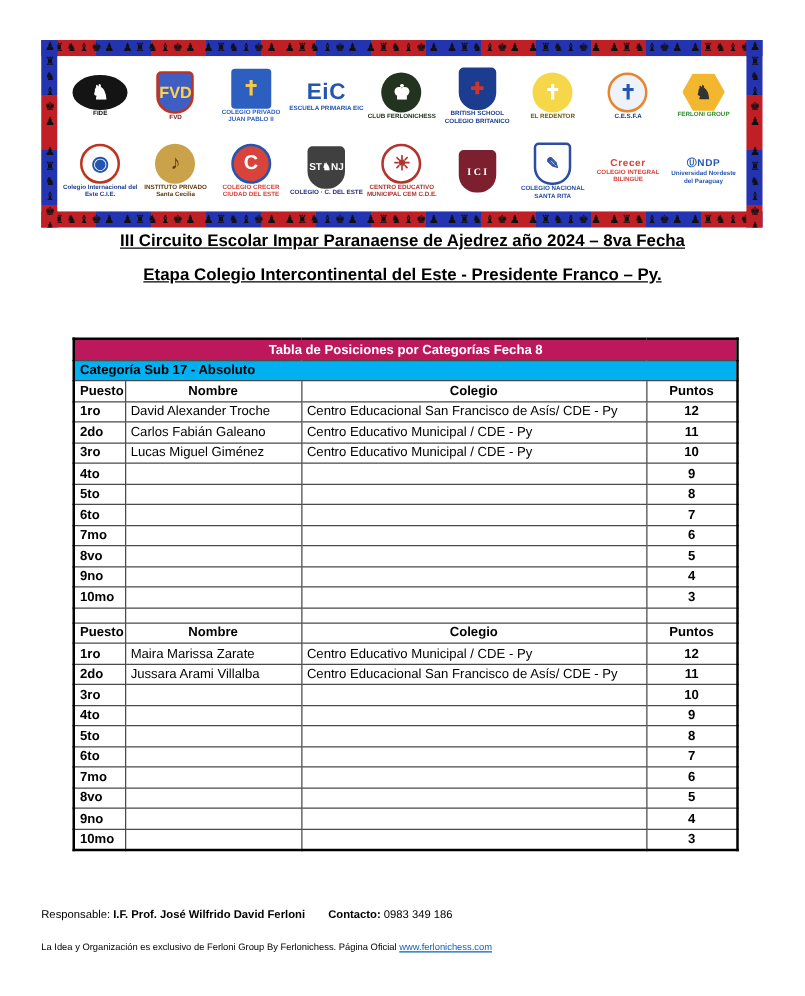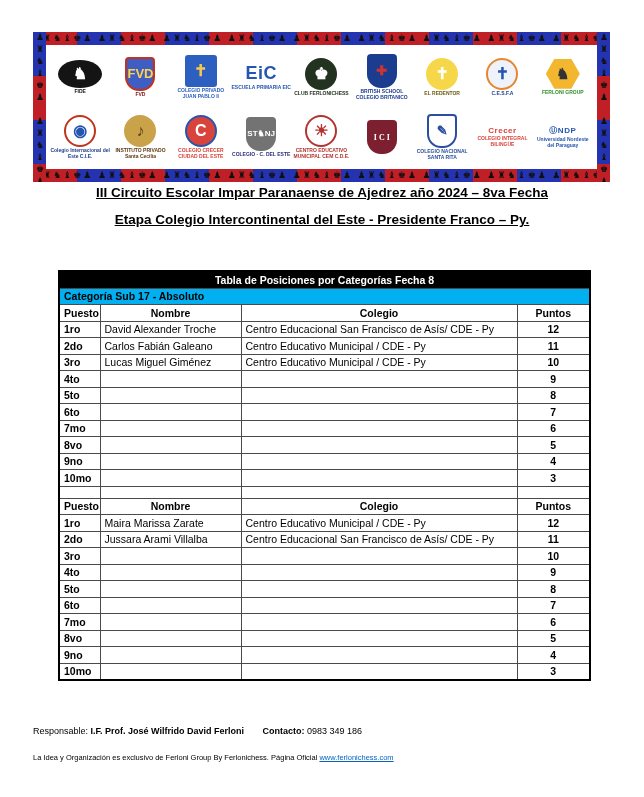--- a/index.html
+++ b/index.html
@@ -108,21 +108,21 @@
         </div>
         <div class="logo">
           <div class="lshape circle" style="background: rgb(202, 162, 74); color: rgb(93, 58, 18);">♪</div>
           <div class="lcap" style="color: rgb(93, 58, 18);">INSTITUTO PRIVADO Santa Cecilia</div>
         </div>
         <div class="logo">
           <div class="lshape circle" style="background: rgb(216, 67, 59); color: rgb(255, 255, 255); border: 2px solid rgb(36, 86, 176);">C</div>
           <div class="lcap" style="color: rgb(216, 67, 59);">COLEGIO CRECER CIUDAD DEL ESTE</div>
         </div>
         <div class="logo">
-          <div class="lshape shield" style="background: #737373; color: rgb(255, 255, 255); font-size: 8px;">ST♞NJ</div>
+          <div class="lshape shield" style="background: #404040; color: rgb(255, 255, 255); font-size: 8px;">ST♞NJ</div>
           <div class="lcap" style="color: rgb(43, 46, 122);">COLEGIO · C. DEL ESTE</div>
         </div>
         <div class="logo">
           <div class="lshape circle" style="background: rgb(255, 255, 255); color: rgb(179, 52, 46); border: 2px solid rgb(179, 52, 46);">☀</div>
           <div class="lcap" style="color: rgb(179, 52, 46);">CENTRO EDUCATIVO MUNICIPAL CEM C.D.E.</div>
         </div>
         <div class="logo">
           <div class="lshape shield" style="background: rgb(124, 31, 46); color: rgb(255, 255, 255); font-size: 8px; font-family: Liberation Serif, serif;">I C I</div>
         </div>
         <div class="logo">
@@ -147,21 +147,21 @@
 
   <table class="standings">
     <colgroup>
       <col style="width:41px">
         <col style="width:141px">
         <col style="width:276px">
         <col style="width:73px">
     </colgroup>
     <tbody id="standings-body">
         <tr>
-          <td class="tbl-title" colspan="4" style="background: #000000;">Tabla de Posiciones por Categorías Fecha 8</td>
+          <td class="tbl-title" colspan="4" style="background: #be185d;">Tabla de Posiciones por Categorías Fecha 8</td>
         </tr>
         <tr>
           <td class="section-bar" colspan="4" style="background: rgb(0, 176, 240);">Categoría Sub 17 - Absoluto</td>
         </tr>
         <tr>
           <td class="col-hdr">Puesto</td>
           <td class="col-hdr">Nombre</td>
           <td class="col-hdr">Colegio</td>
           <td class="col-hdr">Puntos</td>
         </tr>

